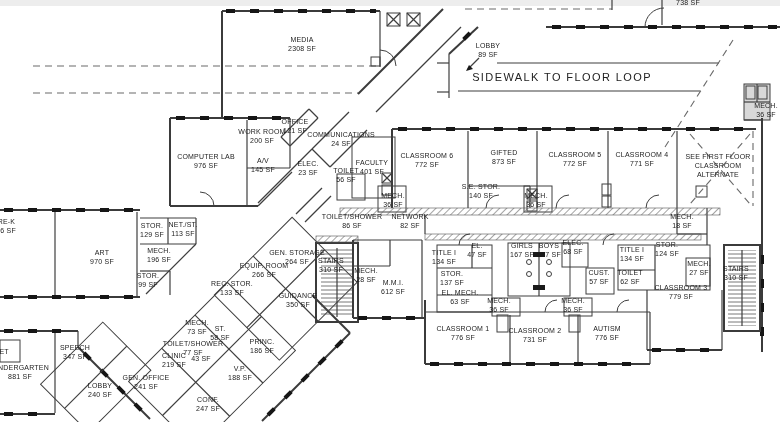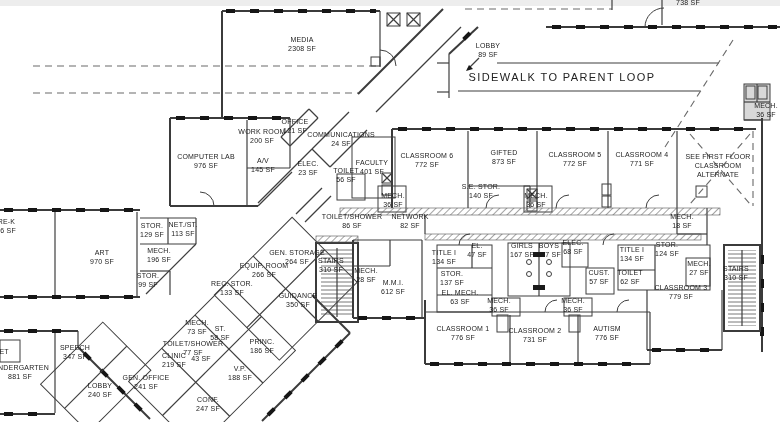--- a/index.html
+++ b/index.html
@@ -530,14 +530,14 @@
       <div class="room-label" style="left: 240px; top: 374px;">
         <span>V.P.</span>
         <span>188 SF</span>
       </div>
       <div class="room-label" style="left: 208px; top: 405px;">
         <span>CONF.</span>
         <span>247 SF</span>
       </div>
     </div>
 
-  <div class="sidewalk" style="left:562px;top:77px">SIDEWALK TO PARENT LOOP</div>
+  <div class="sidewalk" style="left:562px;top:77px">SIDEWALK TO FLOOR LOOP</div>
 </div>
 
 </body></html>

